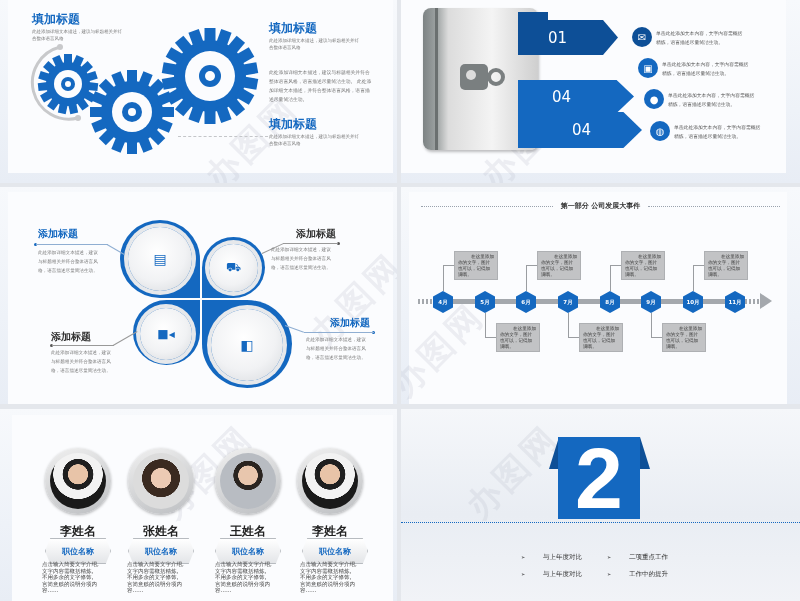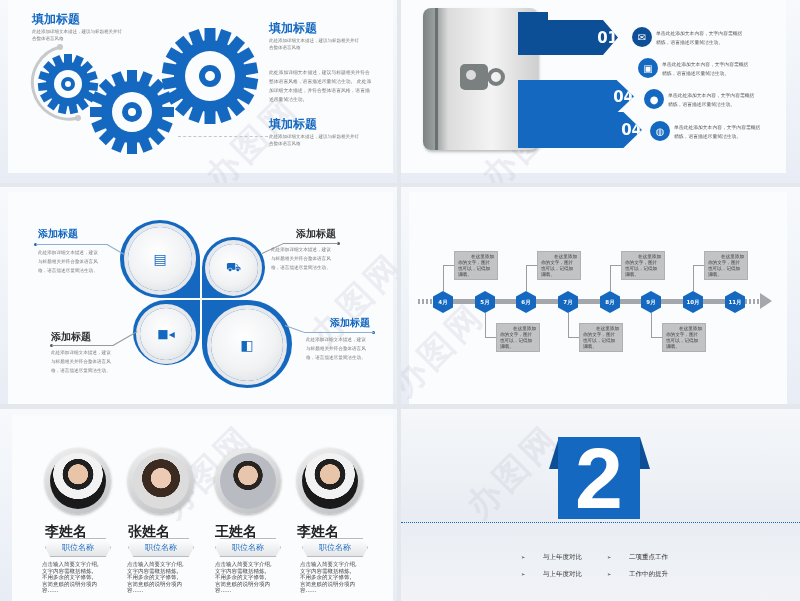--- a/index.html
+++ b/index.html
@@ -50,22 +50,22 @@
     position: absolute; left: 37px; top: 56px; width: 28px; height: 26px; border-radius: 5px; background: #7a7f80;
   }
   .book .key::after {
     content: ""; position: absolute; left: 6px; top: 6px; width: 10px; height: 10px; border-radius: 50%; background: #dcdcdc;
   }
   .book .keyring {
     position: absolute; left: 64px; top: 60px; width: 18px; height: 18px; border-radius: 50%; border: 4px solid #7a7f80;
   }
   .book .keystem { position: absolute; left: 58px; top: 66px; width: 8px; height: 5px; background: #7a7f80; }
   .num-tab {
-    position: absolute; color: #fff; font-weight: bold; font-size: 15px;
-    display: flex; align-items: center; justify-content: flex-end;
+    position: absolute; color: #fff; font-weight: normal; font-size: 15px;
+    display: flex; align-items: center; justify-content: flex-start;
   }
   .round-icon {
     position: absolute; width: 20px; height: 20px; border-radius: 50%; background: #1468c0;
     color: #fff; font-size: 10px; display: flex; align-items: center; justify-content: center;
   }
 
   
   .leaf { position: absolute; background: #1468c0; }
   .gear-disc {
     position: absolute; border-radius: 50%;
@@ -94,27 +94,27 @@
   
   .avatar-ring {
     position: absolute; width: 66px; height: 66px; border-radius: 50%;
     background: linear-gradient(160deg, #f0f0f0, #bdbfc2);
     box-shadow: 0 1px 3px rgba(0,0,0,0.3);
   }
   .avatar {
     position: absolute; left: 5px; top: 5px; width: 56px; height: 56px; border-radius: 50%;
     overflow: hidden; background: #eee;
   }
-  .member-name { position: absolute; font-size: 14px; font-weight: bold; color: #222; text-align: left; width: 66px; }
+  .member-name { position: absolute; font-size: 12px; font-weight: bold; color: #222; text-align: center; width: 66px; }
   .role-tag {
-    position: absolute; width: 66px; height: 19px;
+    position: absolute; width: 66px; height: 26px;
     background: linear-gradient(180deg, #ffffff, #e3e5e8);
     border: 1px solid #b7bbc0;
     clip-path: polygon(8% 0, 92% 0, 100% 50%, 92% 100%, 8% 100%, 0 50%);
-    color: #1468c0; font-size: 8px; font-weight: normal;
+    color: #1468c0; font-size: 8px; font-weight: bold;
     display: flex; align-items: center; justify-content: center;
   }
   .member-desc { position: absolute; width: 66px; font-size: 5.5px; color: #444; line-height: 6.6px; }
 
   
   .big-num-box {
     position: absolute; left: 157px; top: 28px; width: 82px; height: 82px; background: #1468c0;
     color: #fff; font-size: 86px; font-weight: bold; display: flex; align-items: center; justify-content: center;
     font-family: "Liberation Sans", sans-serif; line-height: 1;
   }
@@ -348,20 +348,25 @@
     <div class="tiny" style="font-size:4.6px;">此处添加详细文本描述，建议</div>
     <div class="tiny" style="font-size:4.6px;">与标题相关并符合整体语言风</div>
     <div class="tiny" style="font-size:4.6px;">格，语言描述尽量简洁生动。</div>
   </div>
 </div>
 
 <div class="panel" style="left:401px;top:187px;width:399px;height:217px;">
   <div class="inner" style="left:8px;top:5px;width:378px;height:212px;"></div>
   <div class="wm" style="left:-20px;top:140px;">办图网</div>
 
+  <div class="section-head" style="top:14px;">
+    <span class="dots" style="margin-left:20px;"></span>
+    <span>第一部分  公司发展大事件</span>
+    <span class="dots" style="margin-right:20px;"></span>
+  </div>
 
   <div style="position:absolute;left:17px;top:112px;width:14px;height:5px;background:repeating-linear-gradient(90deg,#a4a8ad 0 2px,transparent 2px 4px);"></div>
   <div class="tl-bar" style="left:32px;top:112px;width:310px;"></div>
   <div style="position:absolute;left:344px;top:112px;width:14px;height:5px;background:repeating-linear-gradient(90deg,#a4a8ad 0 2px,transparent 2px 4px);"></div>
   <div style="position:absolute;left:359px;top:106px;width:0;height:0;border-top:8px solid transparent;border-bottom:8px solid transparent;border-left:12px solid #a4a8ad;"></div>
 
   <div class="hex" style="left:32px;top:104px;">4月</div>
   <div class="hex" style="left:74px;top:104px;">5月</div>
   <div class="hex" style="left:115px;top:104px;">6月</div>
   <div class="hex" style="left:157px;top:104px;">7月</div>

